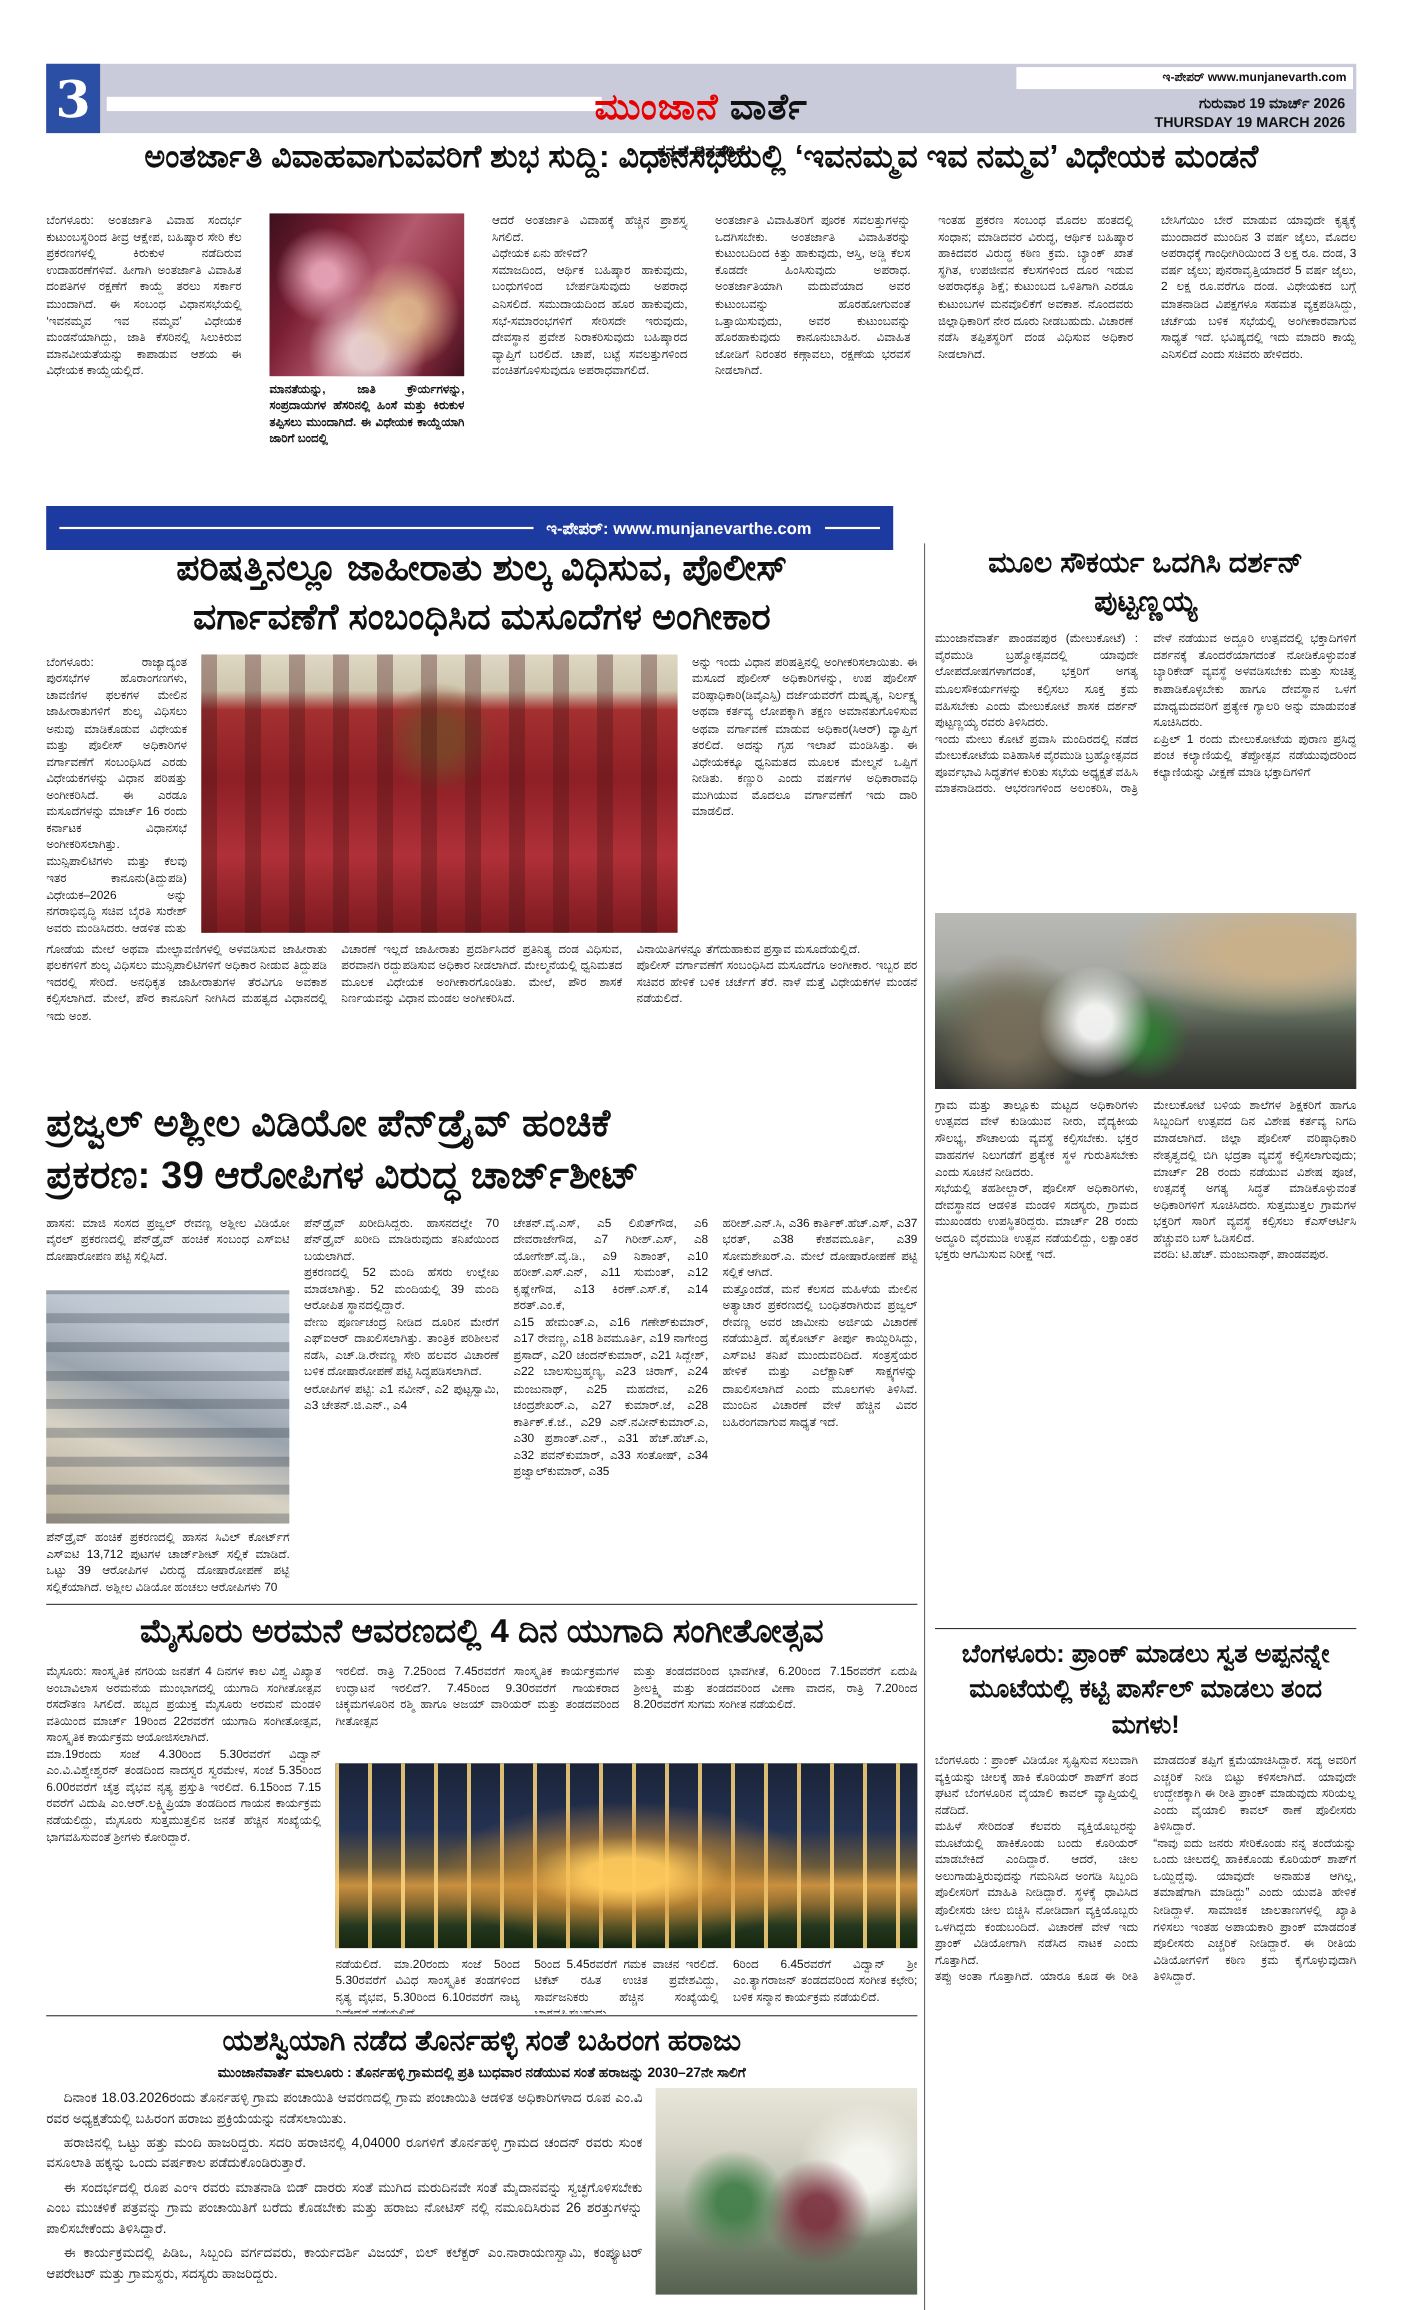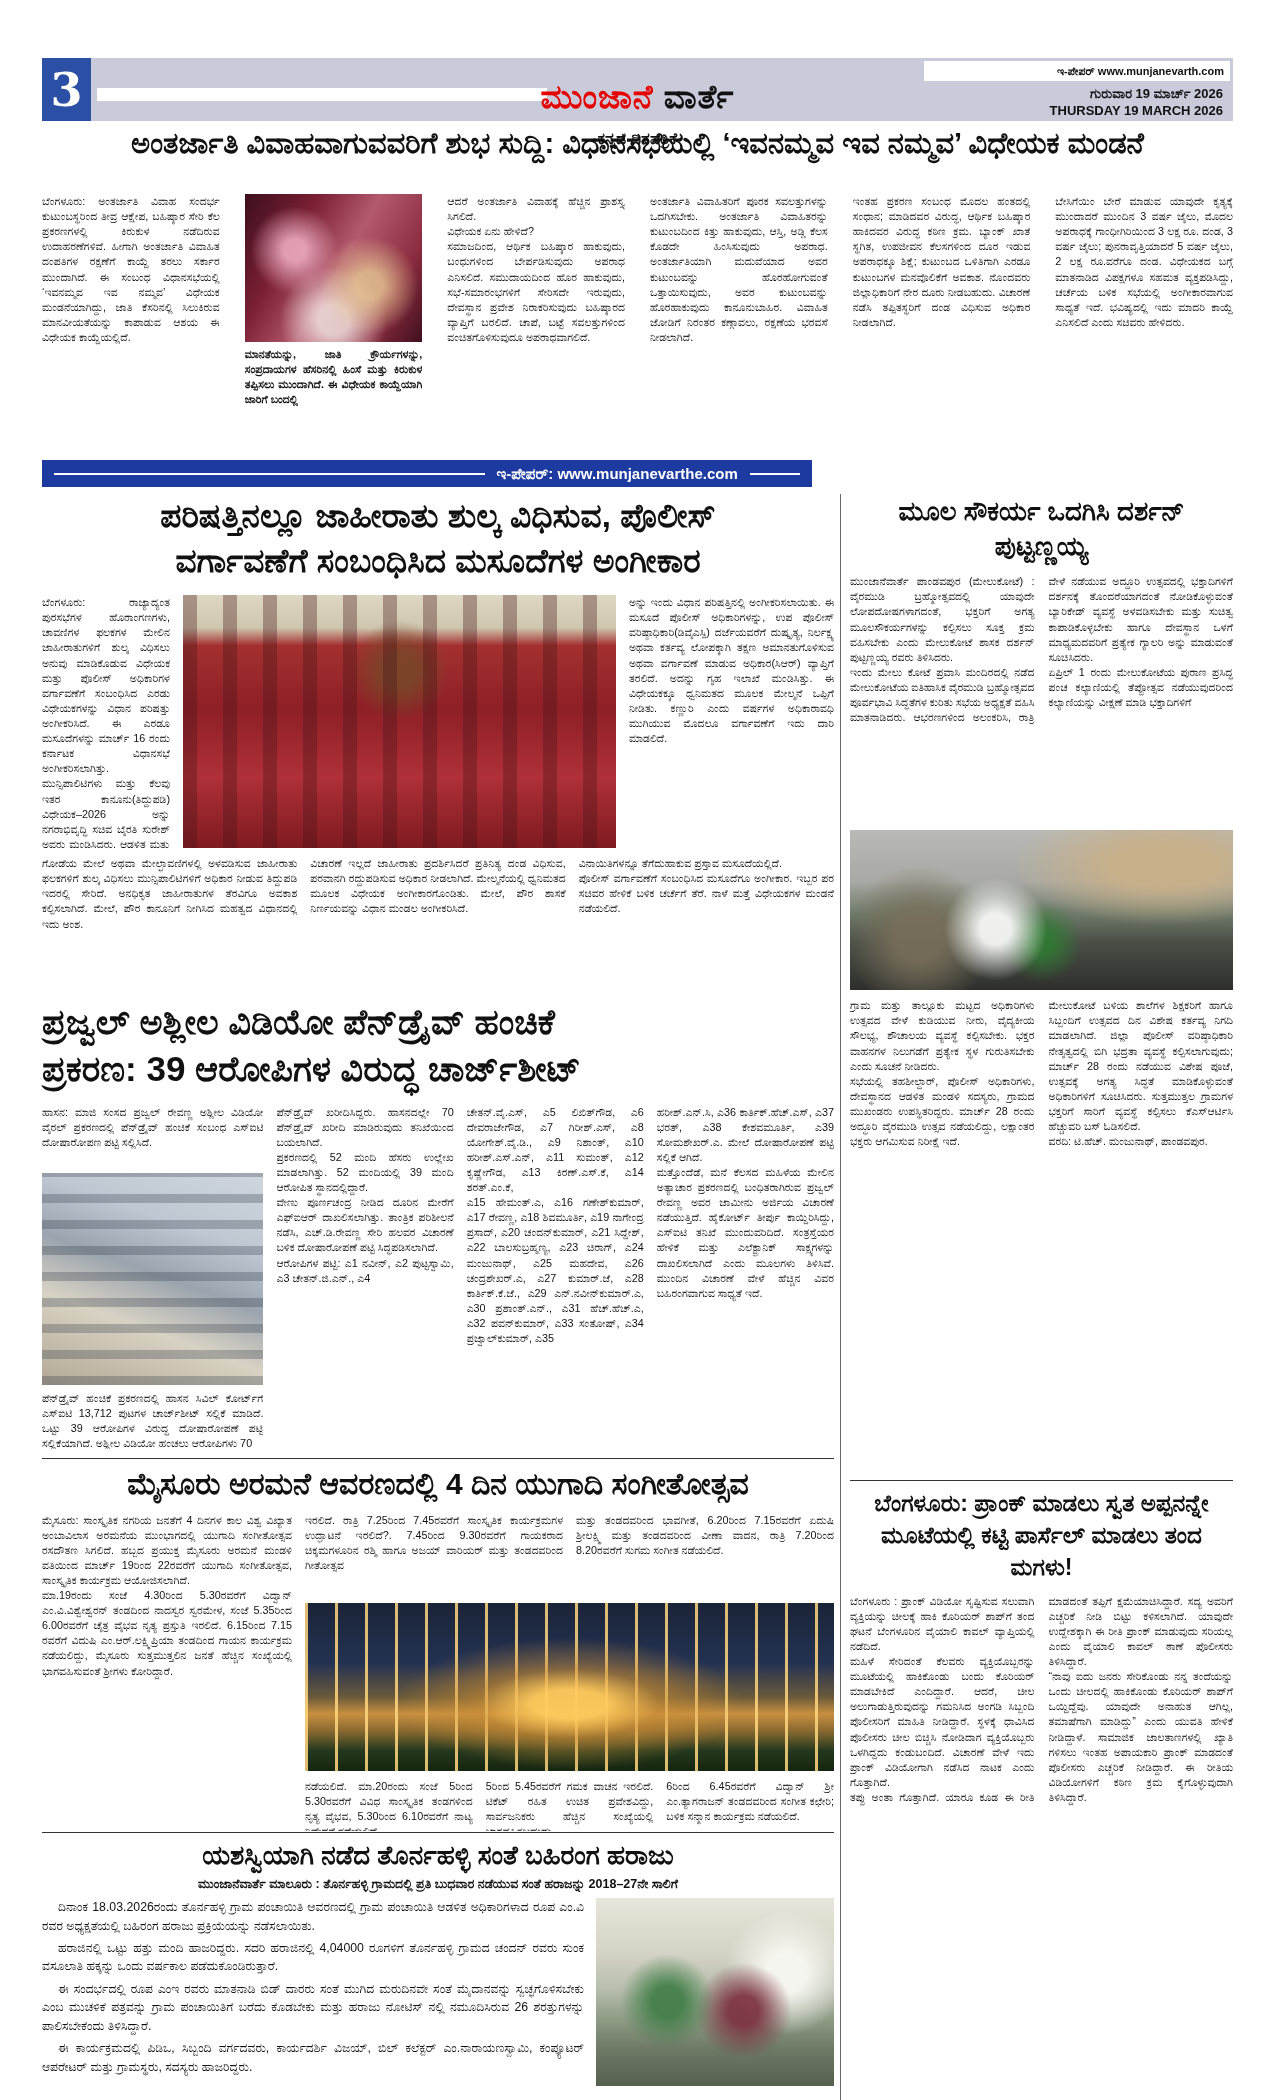--- a/index.html
+++ b/index.html
@@ -32,21 +32,21 @@
   .h-md{font-size:26px;font-weight:bold;text-align:center;line-height:1.35;}
   .h-sm{font-size:23px;font-weight:bold;text-align:center;line-height:1.4;}
   
   .col{font-size:10.8px;line-height:1.4;text-align:justify;white-space:pre-line;overflow:hidden;}
   .cols2{column-count:2;column-gap:14px;}
   .flexrow{display:flex;gap:13px;}
   .photo{overflow:hidden;}
   
   .lead-wrap{left:42px;top:194px;width:1191px;height:264px;display:flex;gap:25px;}
   .lead-col{flex:1;}
-  .epaper-bar{left:42px;top:460px;width:770px;height:27px;background:#1c3aa0;color:#fff;
+  .epaper-bar{left:42px;top:460px;width:770px;height:40px;background:#1c3aa0;color:#fff;
     display:flex;align-items:center;padding:0 12px;box-sizing:border-box;gap:12px;}
   .epaper-line{height:2px;background:#fff;}
   .epaper-text{font-size:15px;font-weight:bold;white-space:nowrap;}
   .vdivider{left:840px;top:494px;width:1px;height:1606px;background:#666;}
   .council{left:42px;top:494px;width:792px;}
   .melukote{left:850px;top:494px;width:383px;}
   .prajwal{left:42px;top:998px;width:792px;}
   .mysore{left:42px;top:1458px;width:792px;border-top:1px solid #333;padding-top:5px;}
   .auction{left:42px;top:1832px;width:792px;border-top:1px solid #333;padding-top:5px;}
   .prank{left:850px;top:1480px;width:383px;border-top:1px solid #333;padding-top:6px;}
@@ -191,21 +191,21 @@
         <div class="col" style="flex:1;">ನಡೆಯಲಿದೆ. ಮಾ.20ರಂದು ಸಂಜೆ 5ರಿಂದ 5.30ರವರೆಗೆ ವಿವಿಧ ಸಾಂಸ್ಕೃತಿಕ ತಂಡಗಳಿಂದ ನೃತ್ಯ ವೈಭವ, 5.30ರಿಂದ 6.10ರವರೆಗೆ ನಾಟ್ಯ ನಿವೇದನೆ ನಡೆಯಲಿದೆ.</div>
         <div class="col" style="flex:1;">5ರಿಂದ 5.45ರವರೆಗೆ ಗಮಕ ವಾಚನ ಇರಲಿದೆ. ಟಿಕೆಟ್ ರಹಿತ ಉಚಿತ ಪ್ರವೇಶವಿದ್ದು, ಸಾರ್ವಜನಿಕರು ಹೆಚ್ಚಿನ ಸಂಖ್ಯೆಯಲ್ಲಿ ಭಾಗವಹಿಸಬಹುದು.</div>
         <div class="col" style="flex:1;">6ರಿಂದ 6.45ರವರೆಗೆ ವಿದ್ವಾನ್ ಶ್ರೀ ಎಂ.ತ್ಯಾಗರಾಜನ್ ತಂಡದವರಿಂದ ಸಂಗೀತ ಕಛೇರಿ; ಬಳಿಕ ಸನ್ಮಾನ ಕಾರ್ಯಕ್ರಮ ನಡೆಯಲಿದೆ.</div>
       </div>
     </div>
   </div>
 </div>
 
 <div class="abs auction">
   <div class="h-md" style="font-size:26px;">ಯಶಸ್ವಿಯಾಗಿ ನಡೆದ ತೊರ್ನಹಳ್ಳಿ ಸಂತೆ ಬಹಿರಂಗ ಹರಾಜು</div>
-  <div class="dateline">ಮುಂಜಾನೆವಾರ್ತೆ ಮಾಲೂರು :  ತೊರ್ನಹಳ್ಳಿ ಗ್ರಾಮದಲ್ಲಿ ಪ್ರತಿ ಬುಧವಾರ ನಡೆಯುವ ಸಂತೆ ಹರಾಜನ್ನು 2018–27ನೇ ಸಾಲಿಗೆ</div>
+  <div class="dateline">ಮುಂಜಾನೆವಾರ್ತೆ ಮಾಲೂರು :  ತೊರ್ನಹಳ್ಳಿ ಗ್ರಾಮದಲ್ಲಿ ಪ್ರತಿ ಬುಧವಾರ ನಡೆಯುವ ಸಂತೆ ಹರಾಜನ್ನು 2030–27ನೇ ಸಾಲಿಗೆ</div>
   <div class="auction-body" style="height:200px;overflow:hidden;">
     <div class="photo ph-market"></div>
     <p>ದಿನಾಂಕ 18.03.2026ರಂದು ತೊರ್ನಹಳ್ಳಿ ಗ್ರಾಮ ಪಂಚಾಯಿತಿ ಆವರಣದಲ್ಲಿ ಗ್ರಾಮ ಪಂಚಾಯಿತಿ ಆಡಳಿತ ಅಧಿಕಾರಿಗಳಾದ ರೂಪ ಎಂ.ವಿ ರವರ ಅಧ್ಯಕ್ಷತೆಯಲ್ಲಿ ಬಹಿರಂಗ ಹರಾಜು ಪ್ರಕ್ರಿಯೆಯನ್ನು ನಡೆಸಲಾಯಿತು.</p>
     <p>ಹರಾಜಿನಲ್ಲಿ ಒಟ್ಟು ಹತ್ತು ಮಂದಿ ಹಾಜರಿದ್ದರು. ಸದರಿ ಹರಾಜಿನಲ್ಲಿ 4,04000 ರೂಗಳಿಗೆ ತೊರ್ನಹಳ್ಳಿ ಗ್ರಾಮದ ಚಂದನ್ ರವರು ಸುಂಕ ವಸೂಲಾತಿ ಹಕ್ಕನ್ನು ಒಂದು ವರ್ಷಕಾಲ ಪಡೆದುಕೊಂಡಿರುತ್ತಾರೆ.</p>
     <p>ಈ ಸಂದರ್ಭದಲ್ಲಿ ರೂಪ ಎಂಇ ರವರು ಮಾತನಾಡಿ ಬಿಡ್ ದಾರರು ಸಂತೆ ಮುಗಿದ ಮರುದಿನವೇ ಸಂತೆ ಮೈದಾನವನ್ನು ಸ್ವಚ್ಛಗೊಳಿಸಬೇಕು ಎಂಬ ಮುಚಳಿಕೆ ಪತ್ರವನ್ನು ಗ್ರಾಮ ಪಂಚಾಯಿತಿಗೆ ಬರೆದು ಕೊಡಬೇಕು ಮತ್ತು ಹರಾಜು ನೋಟಿಸ್ ನಲ್ಲಿ ನಮೂದಿಸಿರುವ 26 ಶರತ್ತುಗಳನ್ನು ಪಾಲಿಸಬೇಕೆಂದು ತಿಳಿಸಿದ್ದಾರೆ.</p>
     <p>ಈ ಕಾರ್ಯಕ್ರಮದಲ್ಲಿ ಪಿಡಿಒ, ಸಿಬ್ಬಂದಿ ವರ್ಗದವರು, ಕಾರ್ಯದರ್ಶಿ ವಿಜಯ್, ಬಿಲ್ ಕಲೆಕ್ಟರ್ ಎಂ.ನಾರಾಯಣಸ್ವಾಮಿ, ಕಂಪ್ಯೂಟರ್ ಆಪರೇಟರ್ ಮತ್ತು ಗ್ರಾಮಸ್ಥರು, ಸದಸ್ಯರು ಹಾಜರಿದ್ದರು.</p>
   </div>
 </div>
 
 <div class="abs prank">

